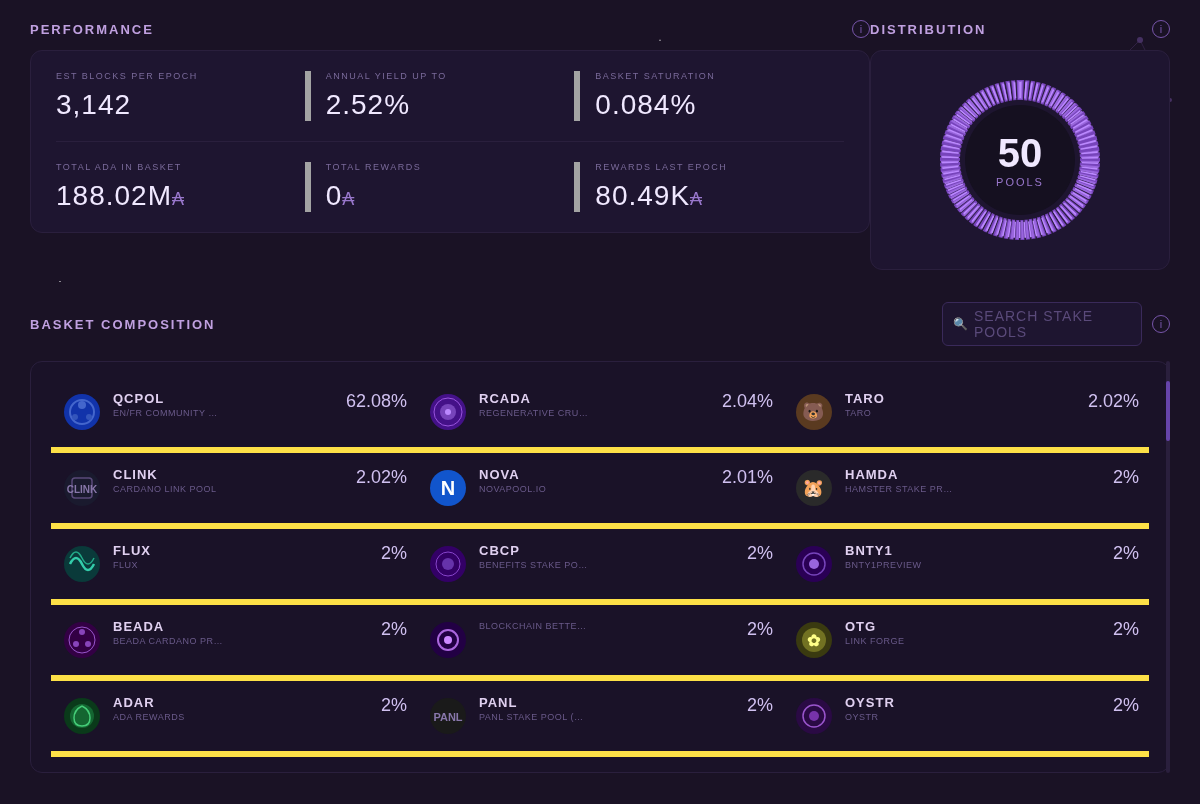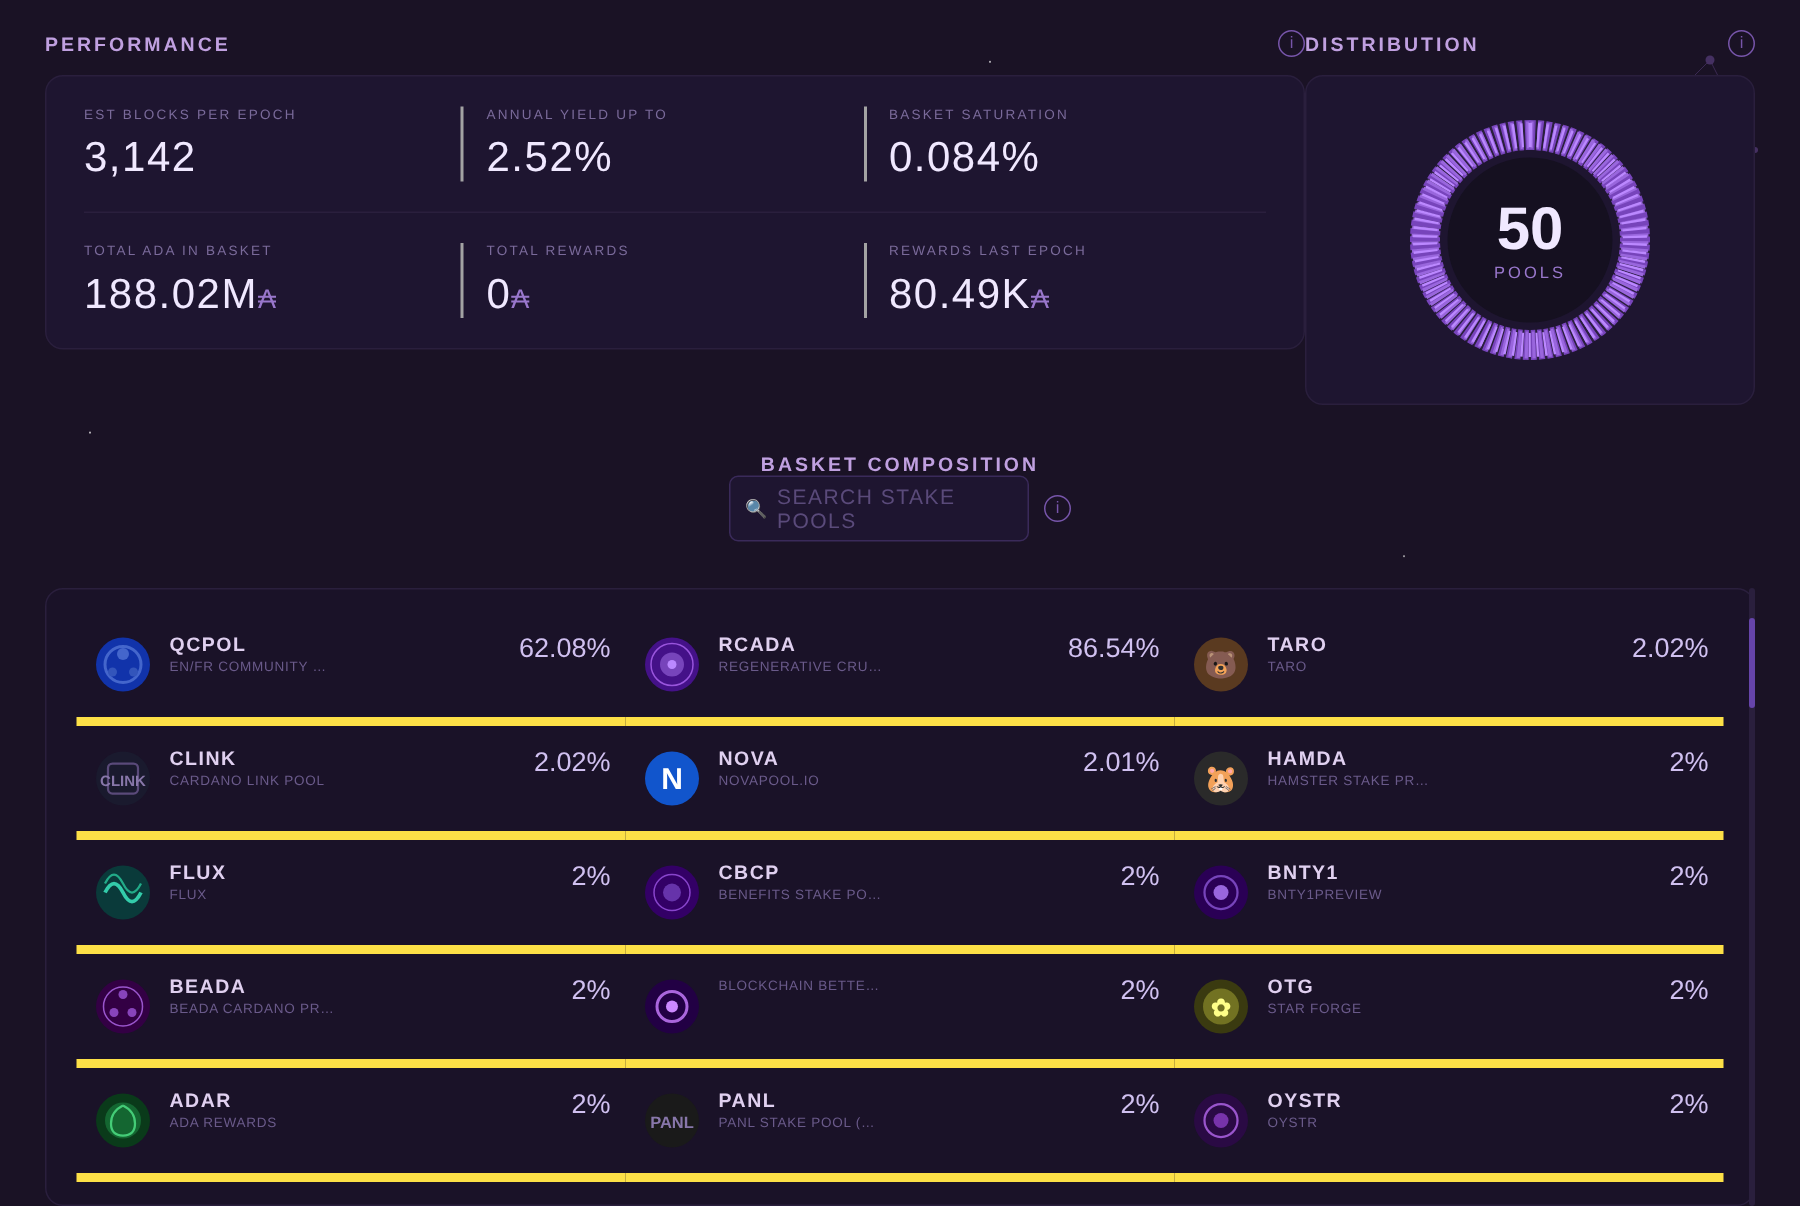--- a/index.html
+++ b/index.html
@@ -83,21 +83,21 @@
     }
     .metrics-top {
       display: flex;
       border-bottom: 1px solid #2a1f3d;
       padding-bottom: 20px;
       margin-bottom: 20px;
     }
     .metric-item {
       flex: 1;
       padding: 0 15px;
-      border-right: 2px solid #a3a3a3;
+      border-right: 6px solid #a3a3a3;
     }
     .metric-item:first-child { padding-left: 0; }
     .metric-item:last-child { border-right: none; }
     .metric-label {
       font-size: 9px;
       letter-spacing: 1.5px;
       color: #7a6a9a;
       text-transform: uppercase;
       margin-bottom: 8px;
     }
@@ -168,22 +168,21 @@
       margin-top: 3px;
     }
     
     .basket-section {
       margin-top: 5px;
     }
     .basket-header {
       display: flex;
       justify-content: space-between;
       align-items: center;
-      margin-bottom: 31px;
-      flex-direction: column;
+      margin-bottom: 15px;
     }
     .search-box {
       display: flex;
       align-items: center;
       background: #1e1530;
       border: 1px solid #3a2a5a;
       border-radius: 6px;
       padding: 5px 10px;
       gap: 6px;
       width: 200px;
@@ -415,21 +414,21 @@
                   <circle cx="20" cy="20" r="18" fill="#441188"></circle>
                   <circle cx="20" cy="20" r="14" fill="none" stroke="#9955dd" stroke-width="1"></circle>
                   <circle cx="20" cy="20" r="8" fill="#7744bb"></circle>
                   <circle cx="20" cy="20" r="3" fill="#bb88ff"></circle>
                 </svg>
               </div>
     <div class="pool-info">
       <div class="pool-name">RCADA</div>
       <div class="pool-desc">REGENERATIVE CRUSADER...</div>
     </div>
-    <div class="pool-pct">86.54%</div>
+    <div class="pool-pct">2.04%</div>
   </div>
             <div class="pool-row">
     <div class="pool-avatar">
                 <svg viewBox="0 0 40 40" width="40" height="40">
                   <circle cx="20" cy="20" r="18" fill="#5a3a20"></circle>
                   <text x="20" y="26" text-anchor="middle" font-size="18" fill="#cc9944">🐻</text>
                 </svg>
               </div>
     <div class="pool-info">
       <div class="pool-name">TARO</div>
@@ -551,21 +550,21 @@
             <div class="pool-row">
     <div class="pool-avatar">
                 <svg viewBox="0 0 40 40" width="40" height="40">
                   <circle cx="20" cy="20" r="18" fill="#3a3a10"></circle>
                   <circle cx="20" cy="20" r="12" fill="#aaaa33" opacity="0.5"></circle>
                   <text x="20" y="26" text-anchor="middle" font-size="16" fill="#ffff88">✿</text>
                 </svg>
               </div>
     <div class="pool-info">
       <div class="pool-name">OTG</div>
-      <div class="pool-desc">STAR FORGE</div>
+      <div class="pool-desc">LINK FORGE</div>
     </div>
     <div class="pool-pct">2%</div>
   </div>
             <div class="pool-row">
     <div class="pool-avatar">
                 <svg viewBox="0 0 40 40" width="40" height="40">
                   <circle cx="20" cy="20" r="18" fill="#0a3a1a"></circle>
                   <circle cx="20" cy="20" r="12" fill="#22aa55" opacity="0.4"></circle>
                   <path d="M20,10 Q28,14 28,22 Q28,30 20,30 Q12,30 12,22 Q12,14 20,10" stroke="#44cc77" stroke-width="1.5" fill="none"></path>
                 </svg>

